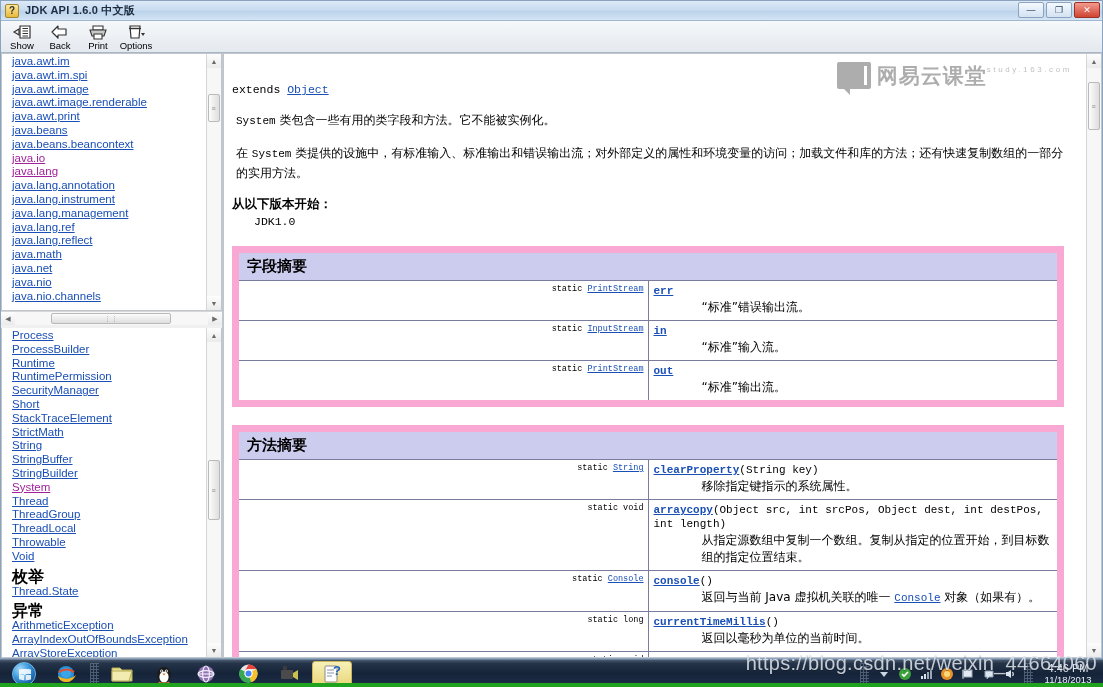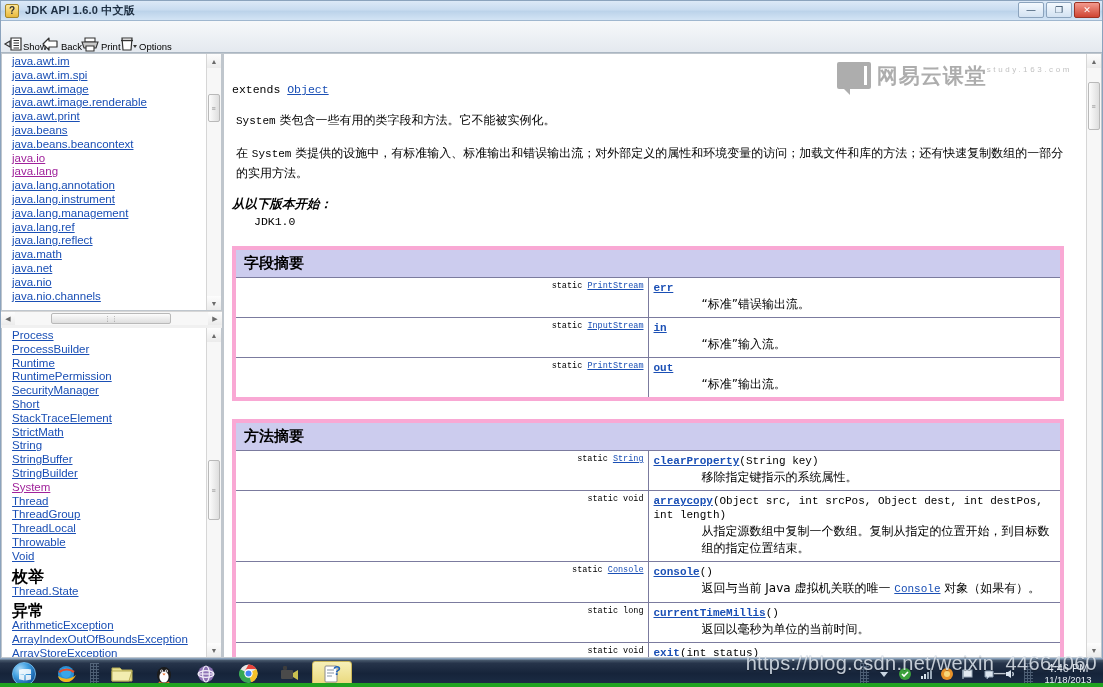--- a/index.html
+++ b/index.html
@@ -56,21 +56,21 @@
 
   
   .toolbar {
     height: 32px;
     background: linear-gradient(to bottom, #f6f8fa, #e4e9ef);
     border-bottom: 1px solid #aab6c2;
     display: flex; align-items: flex-start; padding: 1px 2px;
   }
   .tbar-btn {
     width: 38px; height: 30px;
-    display: flex; align-items: flex-end; justify-content: flex-start;
+    display: flex; flex-direction: column; align-items: center; justify-content: flex-start;
     padding-top: 1px;
     cursor: default;
   }
   .tbar-btn .glyph { height: 17px; display: flex; align-items: center; justify-content: center; }
   .tbar-btn .lbl { font-size: 9.5px; color: #000; line-height: 11px; }
 
   
   .body-split { flex: 1; display: flex; min-height: 0; background: #f0f0f0; }
 
   
@@ -221,30 +221,29 @@
     line-height: 19px; margin: 0 0 13px 4px;
   }
   .para .cw {
     font-family: "Liberation Mono", "DejaVu Sans Mono", monospace;
     font-size: 11px;
   }
   .since-h {
     font-family: "DejaVu Sans", sans-serif;
     font-size: 12.5px; font-weight: bold; color: #000;
     margin: 4px 0 2px 0;
-    font-style: italic;
   }
   .since-v {
     font-family: "Liberation Mono", "DejaVu Sans Mono", monospace;
     font-size: 11.5px; margin-left: 22px; color: #000;
   }
 
   
   .sum-table {
-    border: 4px solid #f9a8d4;
+    border: 7px solid #f9a8d4;
     border-collapse: collapse;
     width: 100%;
     margin-top: 18px;
     table-layout: fixed;
   }
   .sum-head {
     background: #ccccee;
     border-bottom: 1px solid #7b7b9e;
   }
   .sum-head td {

